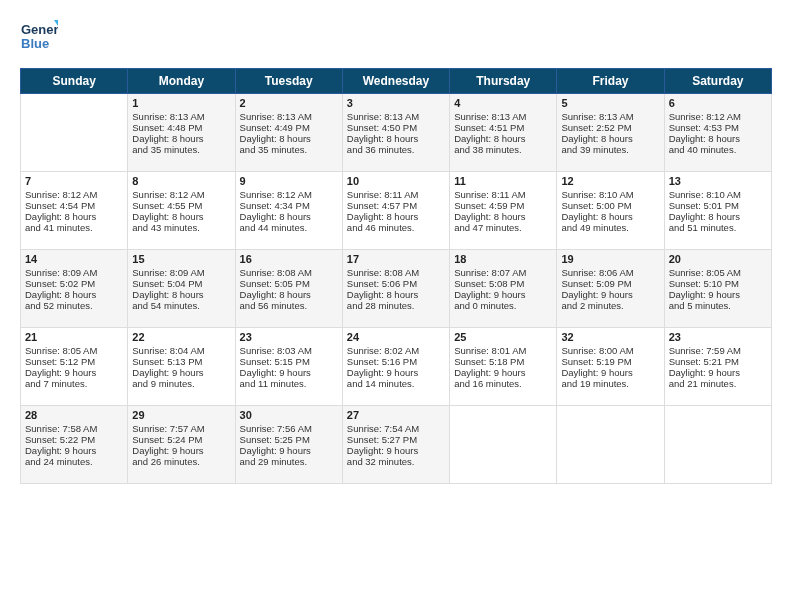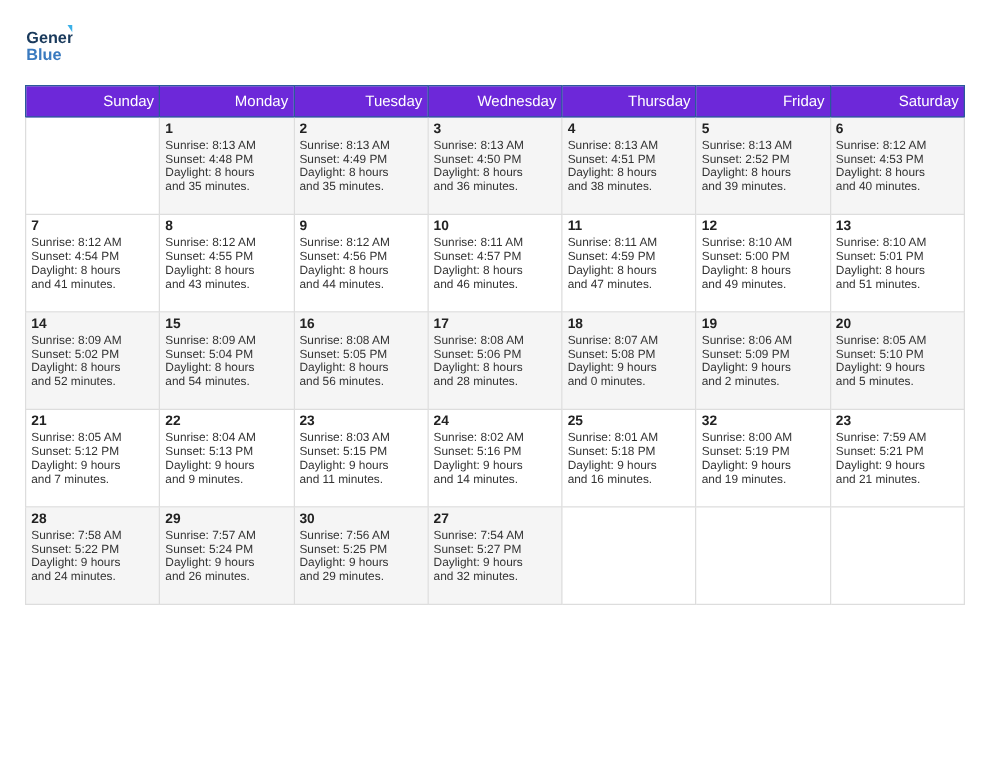--- a/index.html
+++ b/index.html
@@ -35,26 +35,26 @@
     .location {
       font-size: 14px;
       color: #333;
     }
     table {
       width: 100%;
       border-collapse: collapse;
       table-layout: fixed;
     }
     thead th {
-      background: #6d28d9;
+      background: #0c4a6e;
       color: #fff;
       font-size: 12px;
-      font-weight: normal;
+      font-weight: bold;
       padding: 5px 4px;
-      text-align: right;
+      text-align: center;
       border: 1px solid #2a5a9a;
     }
     td {
       vertical-align: top;
       border: 1px solid #ddd;
       padding: 3px 4px;
       font-size: 9.5px;
       color: #333;
       height: 78px;
       background: #fff;
@@ -168,21 +168,21 @@
           <td>
             <span class="day-num">8</span>
             <div>Sunrise: 8:12 AM</div>
             <div>Sunset: 4:55 PM</div>
             <div>Daylight: 8 hours</div>
             <div>and 43 minutes.</div>
           </td>
           <td>
             <span class="day-num">9</span>
             <div>Sunrise: 8:12 AM</div>
-            <div>Sunset: 4:56 PM</div>
+            <div>Sunset: 4:34 PM</div>
             <div>Daylight: 8 hours</div>
             <div>and 44 minutes.</div>
           </td>
           <td>
             <span class="day-num">10</span>
             <div>Sunrise: 8:11 AM</div>
             <div>Sunset: 4:57 PM</div>
             <div>Daylight: 8 hours</div>
             <div>and 46 minutes.</div>
           </td>

